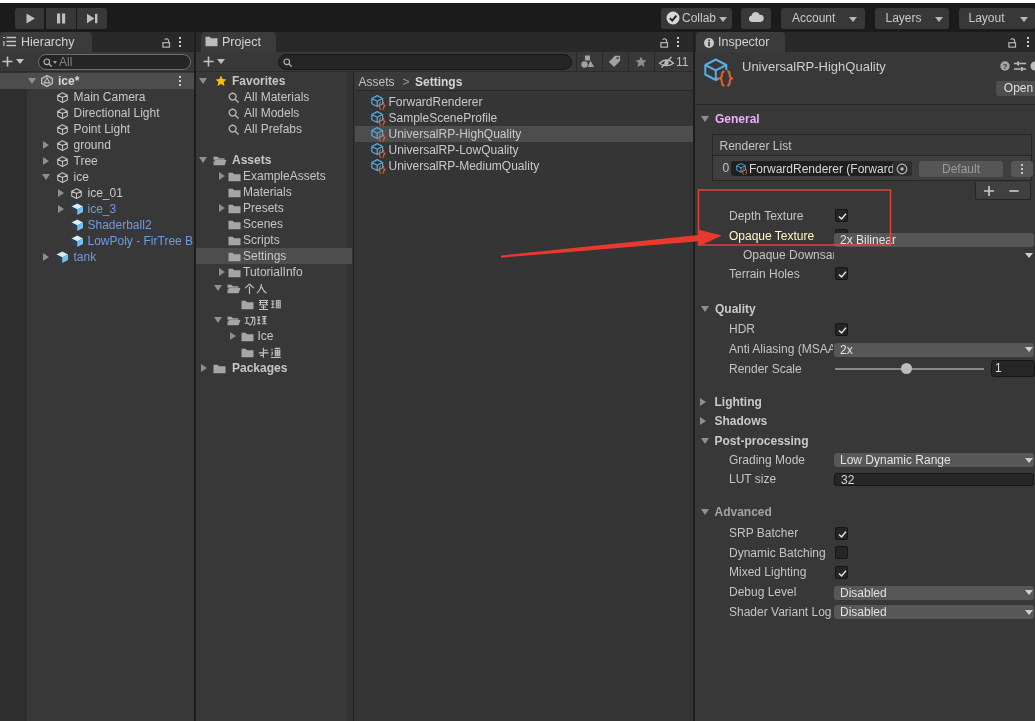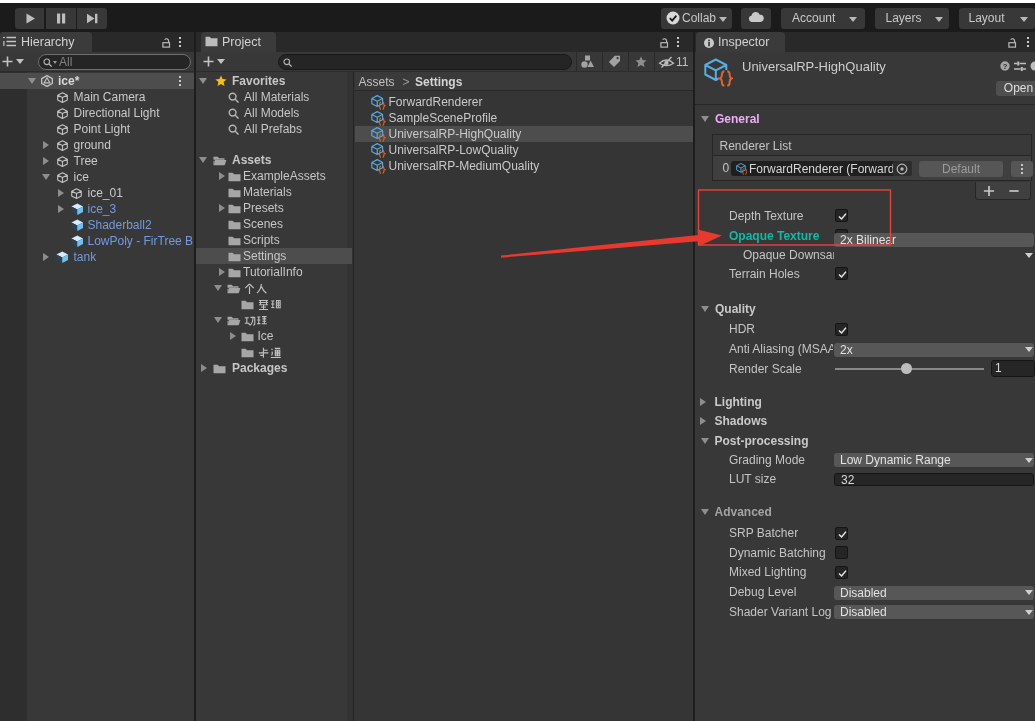--- a/index.html
+++ b/index.html
@@ -491,21 +491,21 @@
         <path d="M6.5 1 V12 M1 6.5 H12" stroke="#c8c8c8" stroke-width="1.8"></path>
       </svg>
     <svg class="abs" style="left:1008px;top:185px;" width="12" height="12" viewBox="0 0 12 13">
         <path d="M1 6.5 H11" stroke="#c8c8c8" stroke-width="1.8"></path>
       </svg>
 
     <div class="lbl" style="left:729px;top:207.5px;">Depth Texture</div>
     <div class="cb" style="left:835px;top:209px;"><svg width="13" height="13" viewBox="0 0 13 13">
           <path d="M3 6.5 L5.6 9 L10 3.6" stroke="#e6e6e6" stroke-width="1.5" fill="none"></path>
         </svg></div>
-    <div class="lbl" style="left:729px;top:227.5px;color:#14b8a6;font-weight:bold;">Opaque Texture</div>
+    <div class="lbl" style="left:729px;top:227.5px;color:#fef9c3;">Opaque Texture</div>
     <div class="cb" style="left:835px;top:229px;"><svg width="13" height="13" viewBox="0 0 13 13">
           <path d="M3 6.5 L5.6 9 L10 3.6" stroke="#e6e6e6" stroke-width="1.5" fill="none"></path>
         </svg></div>
     <div class="lbl" style="left:743px;top:247px;width:91px;">Opaque Downsampling</div>
     <div class="ddown" style="left:834px;top:233px;width:200px;">2x Bilinear</div>
     <div class="darr" style="left:1024.5px;top:253px;"></div>
     <div class="lbl" style="left:729px;top:265.5px;">Terrain Holes</div>
     <div class="cb" style="left:835px;top:267px;"><svg width="13" height="13" viewBox="0 0 13 13">
           <path d="M3 6.5 L5.6 9 L10 3.6" stroke="#e6e6e6" stroke-width="1.5" fill="none"></path>
         </svg></div>

